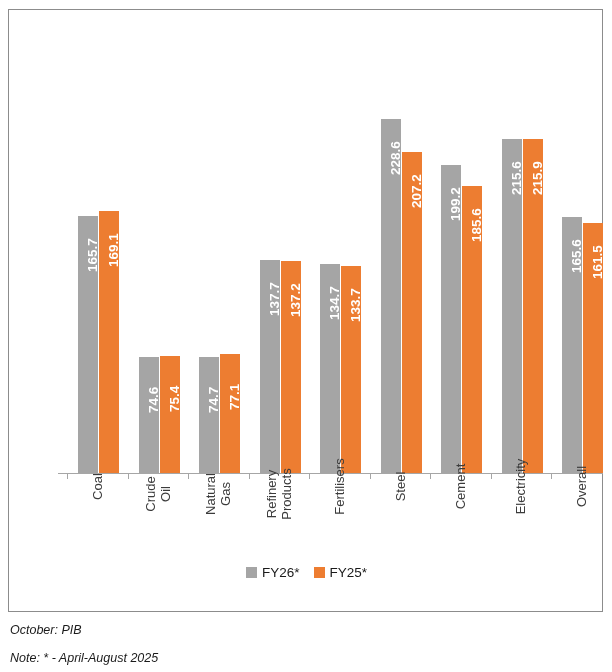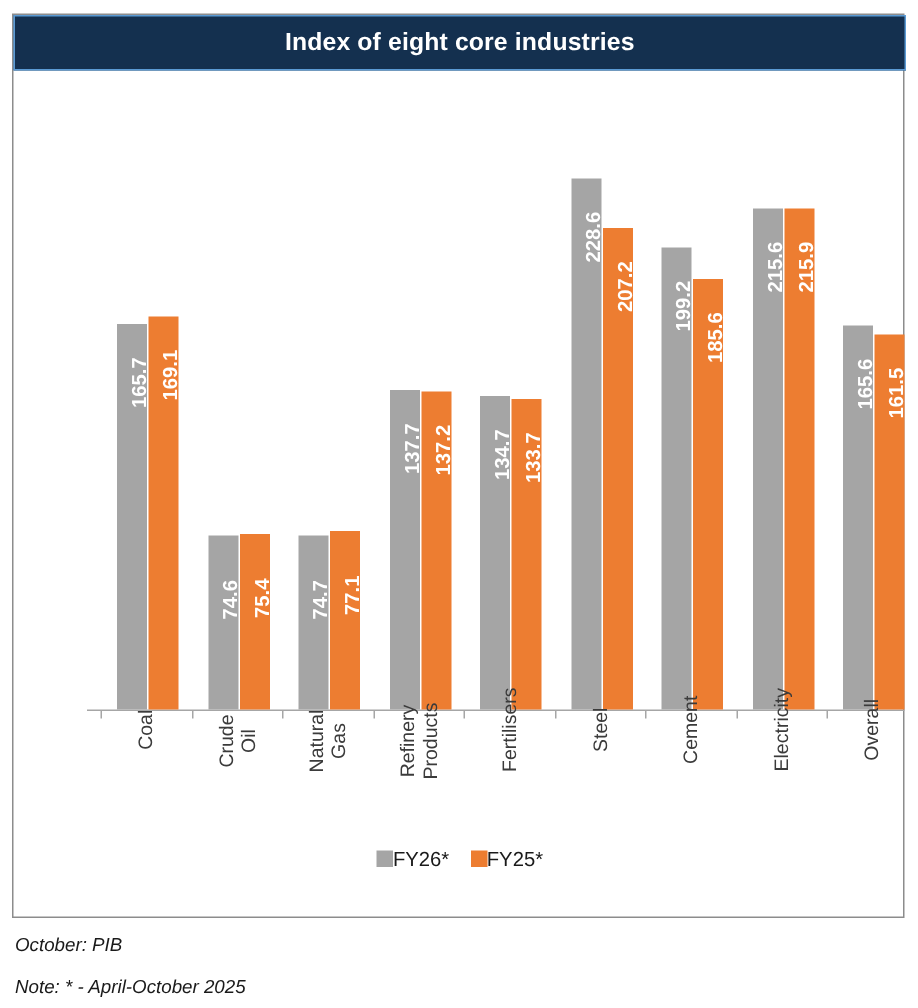--- a/index.html
+++ b/index.html
@@ -139,20 +139,21 @@
     top: 555px;
     width: 595px;
     display: flex;
     justify-content: center;
     align-items: center;
     gap: 14px;
   }
   .legend-item {
     display: flex;
     align-items: center;
+    gap: 5px;
   }
   .legend-swatch {
     width: 11px;
     height: 11px;
     display: inline-block;
   }
   .legend-text {
     font-size: 13.5px;
     color: #1a1a1a;
   }
@@ -166,23 +167,20 @@
     color: #1a1a1a;
   }
   #source-note { top: 623px; }
   #star-note   { top: 651px; }
 </style>
 </head>
 <body>
 
 <div id="chart-frame">
 
-  <div id="title-bar">
-    <div id="title-text">Index of eight core industries</div>
-  </div>
 
   <div id="plot-area">
     <div id="axis-line"></div>
     <div id="bars-container">
         <div class="bar-group" style="left: 9px; width: 60.5px;">
           <div class="bar fy26" style="height: 256.596px;">
             <div class="label-wrap">
               <span class="rot" style="left: 15px; top: 52px;">165.7</span>
             </div>
           </div>
@@ -340,13 +338,13 @@
       </div>
       <div class="legend-item">
         <span class="legend-swatch" style="background: rgb(237, 125, 49);"></span>
         <span class="legend-text">FY25*</span>
       </div>
     </div>
 
 </div>
 
 <div class="footnote" id="source-note">October: PIB</div>
-<div class="footnote" id="star-note">Note: * - April-October 2025</div>
+<div class="footnote" id="star-note">Note: * - April-August 2025</div>
 
 </body></html>

